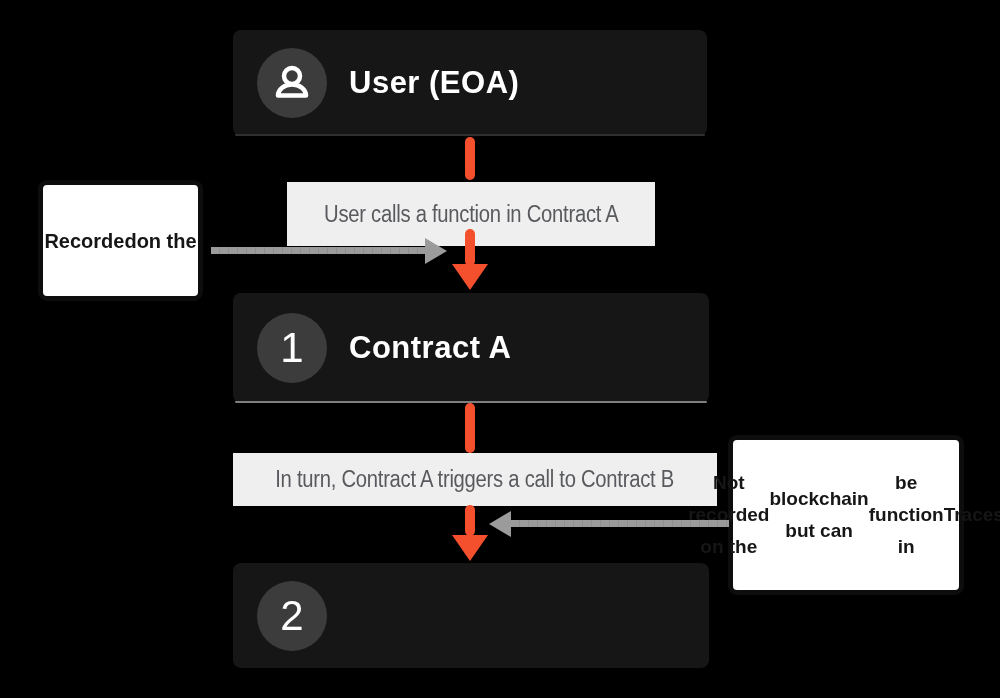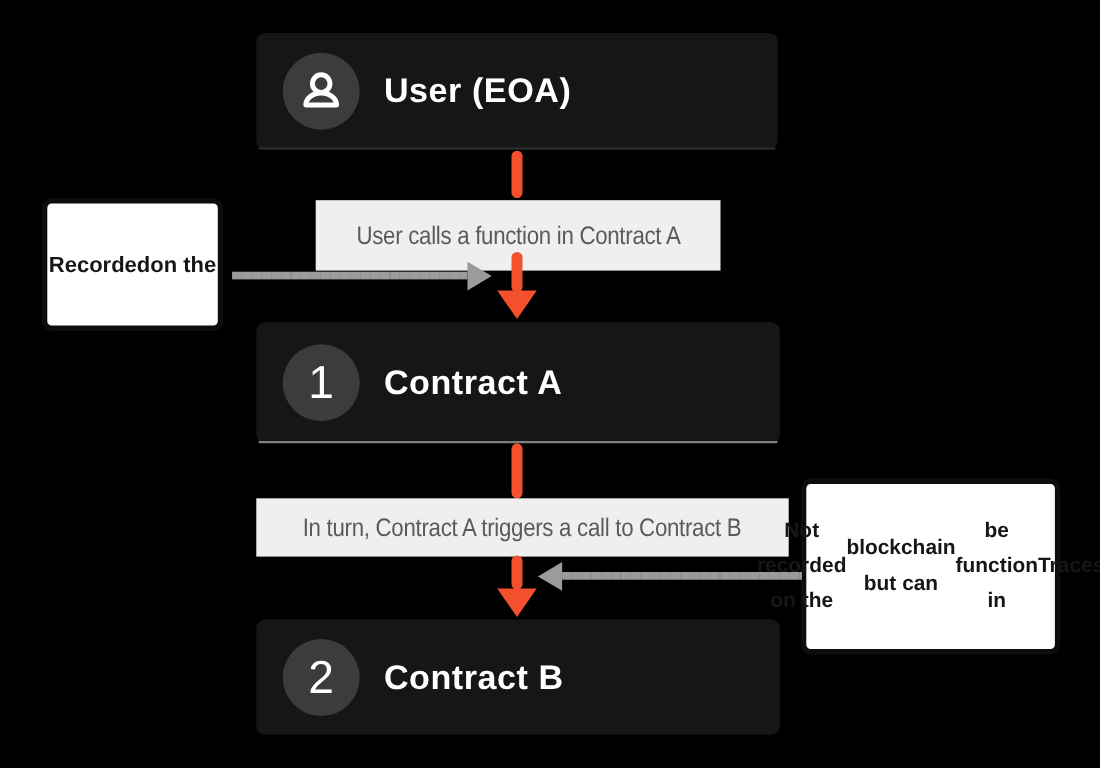--- a/index.html
+++ b/index.html
@@ -112,16 +112,15 @@
     <div class="note-line">be function in</div>
     <div class="note-line">Traces</div>
   </div>
   <div class="head-left" style="left:489px;top:511px;"></div>
   <div class="hline" style="left:511px;top:520px;width:218px;"></div>
 
   <div class="node" style="left:233px;top:563px;width:476px;height:105px;">
     <div class="badge">
       <div class="badge-num">2</div>
     </div>
-    <div class="node-title">Contract B</div>
   </div>
 
 </div>
 
 </body></html>

